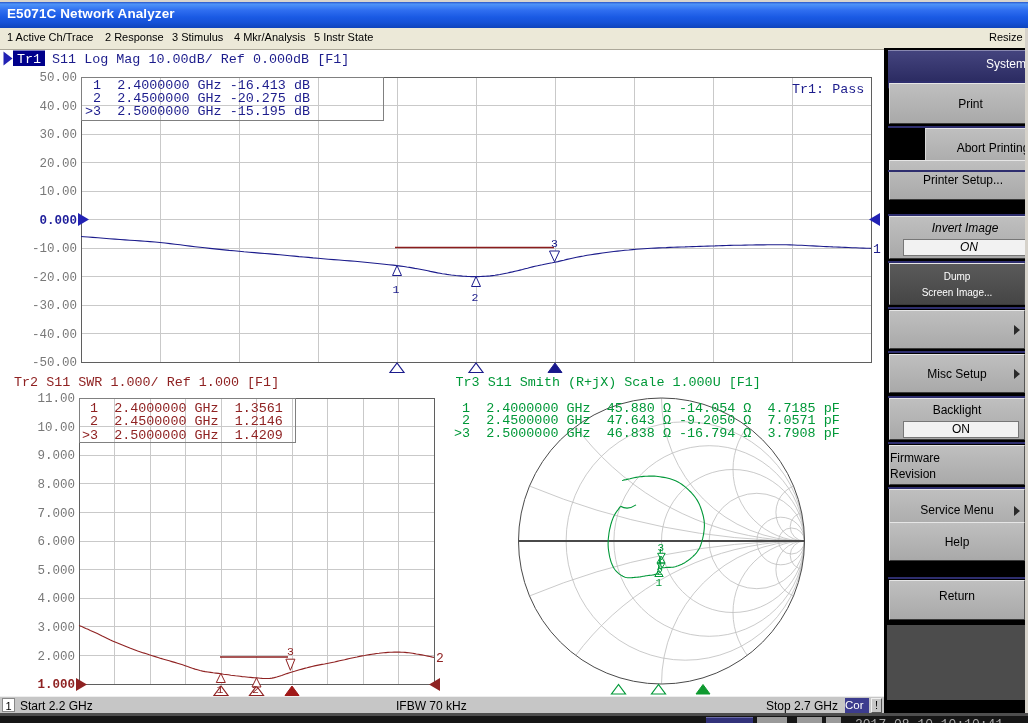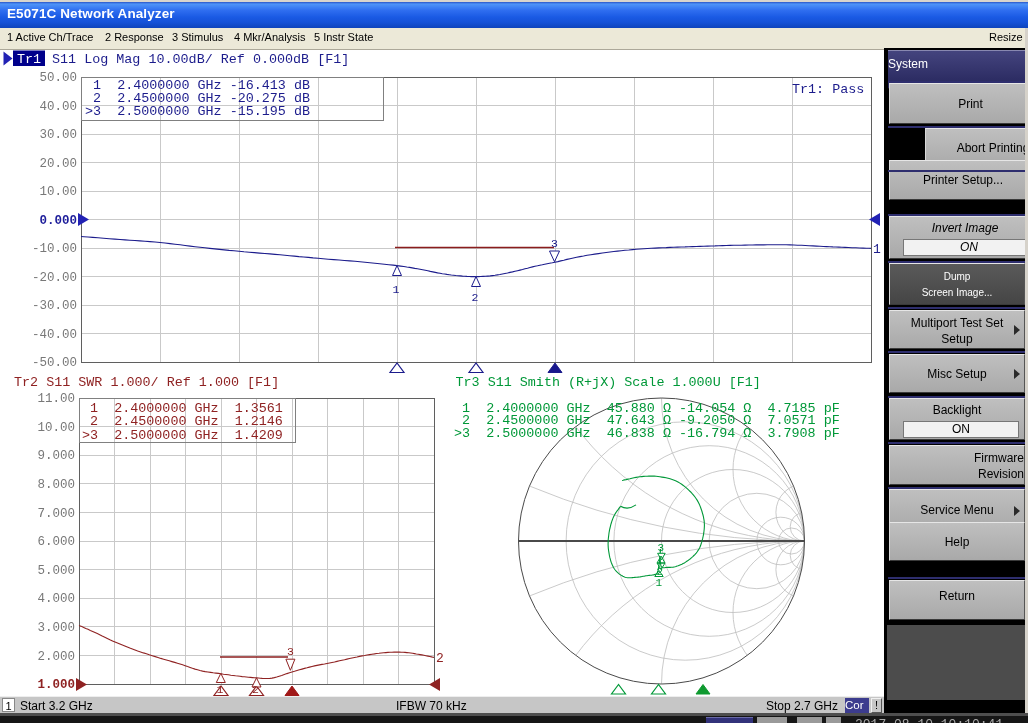--- a/index.html
+++ b/index.html
@@ -164,50 +164,49 @@
     <text x="658.7" y="585.5" text-anchor="middle" font-size="11" fill="#009838" class="m">1</text>
     <polygon points="618.5,684.5 611.5,694 625.5,694" fill="#fff" stroke="#009838" stroke-width="1.2"></polygon>
     <polygon points="658.5,684.5 651.5,694 665.5,694" fill="#fff" stroke="#009838" stroke-width="1.2"></polygon>
     <polygon points="703,684.5 696,694 710,694" fill="#0f9a30" stroke="#0f9a30" stroke-width="1"></polygon>
     <polygon points="3.5,51.5 3.5,65.5 12.5,58.5" fill="#2222b4"></polygon>
     <rect x="13" y="50.5" width="32" height="15.5" fill="#00008b"></rect>
     <text x="17" y="63" font-size="13.4" fill="#fff" class="m">Tr1</text>
     <text x="52" y="63" font-size="13.4" fill="#1c1c8c" class="m" xml:space="preserve">S11 Log Mag 10.00dB/ Ref 0.000dB [F1]</text>
   </svg>
 <div class="abs" style="left:884px;top:48px;width:141px;height:667px;background:#000">
-    <div class="abs" style="left:4px;top:2px;width:138px;height:39px;background:linear-gradient(#44447e,#26265c);border-top:1px solid #8888b0;border-bottom:1px solid #111;color:#fff;font-size:12px;text-align:left;line-height:27px">System</div>
+    <div class="abs" style="left:4px;top:2px;width:138px;height:39px;background:linear-gradient(#44447e,#26265c);border-top:1px solid #8888b0;border-bottom:1px solid #111;color:#fff;font-size:12px;text-align:right;line-height:27px">System</div>
     <div class="abs" style="left:5px;top:35px;width:163px;height:41px;background:linear-gradient(#bfbfbf,#a9a9a9);color:#000;border-top:1px solid #e6e6e6;border-left:1px solid #d8d8d8;border-right:1px solid #555;border-bottom:1px solid #3a3a3a;font-size:12px;text-align:center;">
       <div style="margin-top:13px;line-height:14px">Print</div>
     </div>
     <div class="abs" style="left:5px;top:80px;width:136px;height:40px;background:linear-gradient(#bfbfbf,#a9a9a9);color:#000;border-top:1px solid #e6e6e6;border-left:1px solid #d8d8d8;border-right:1px solid #555;border-bottom:1px solid #3a3a3a;font-size:12px;text-align:center;margin-left:36px;">
       <div style="margin-top:12px;line-height:14px">Abort Printing</div>
     </div>
     <div class="abs" style="left:5px;top:112px;width:148px;height:40px;background:linear-gradient(#bfbfbf,#a9a9a9);color:#000;border-top:1px solid #e6e6e6;border-left:1px solid #d8d8d8;border-right:1px solid #555;border-bottom:1px solid #3a3a3a;font-size:12px;text-align:center;">
       <div style="margin-top:12px;line-height:14px">Printer Setup...</div>
     </div>
     <div class="abs" style="left:5px;top:168px;width:152px;height:43px;background:linear-gradient(#bfbfbf,#a9a9a9);color:#000;border-top:1px solid #e6e6e6;border-left:1px solid #d8d8d8;border-right:1px solid #555;border-bottom:1px solid #3a3a3a;font-size:12px;text-align:center;font-style:italic;">
       <div style="margin-top:4px;line-height:14px">Invert Image</div>
       <div style="position:absolute;left:13px;right:5px;top:22px;height:17px;background:#f2f2f2;border:1px solid #777;font-size:12px;line-height:15px;color:#000">ON</div>
     </div>
     <div class="abs" style="left:5px;top:215px;width:136px;height:42px;background:linear-gradient(#5a5a5a,#454545);color:#fff;border-top:1px solid #e6e6e6;border-left:1px solid #d8d8d8;border-right:1px solid #555;border-bottom:1px solid #3a3a3a;font-size:10px;text-align:center;">
       <div style="margin-top:5px;line-height:16px">Dump<br>Screen Image...</div>
     </div>
     <div class="abs" style="left:5px;top:262px;width:136px;height:39px;background:linear-gradient(#bfbfbf,#a9a9a9);color:#000;border-top:1px solid #e6e6e6;border-left:1px solid #d8d8d8;border-right:1px solid #555;border-bottom:1px solid #3a3a3a;font-size:12px;text-align:center;">
-      <div style="margin-top:4px;line-height:16px">Multiport Test Set<br>Setup</div>
       <div style="position:absolute;right:4px;top:14px;width:0;height:0;border-left:6px solid #2a2a2a;border-top:5px solid transparent;border-bottom:5px solid transparent"></div>
     </div>
     <div class="abs" style="left:5px;top:306px;width:136px;height:39px;background:linear-gradient(#bfbfbf,#a9a9a9);color:#000;border-top:1px solid #e6e6e6;border-left:1px solid #d8d8d8;border-right:1px solid #555;border-bottom:1px solid #3a3a3a;font-size:12px;text-align:center;">
       <div style="margin-top:12px;line-height:14px">Misc Setup</div>
       <div style="position:absolute;right:4px;top:14px;width:0;height:0;border-left:6px solid #2a2a2a;border-top:5px solid transparent;border-bottom:5px solid transparent"></div>
     </div>
     <div class="abs" style="left:5px;top:350px;width:136px;height:42px;background:linear-gradient(#bfbfbf,#a9a9a9);color:#000;border-top:1px solid #e6e6e6;border-left:1px solid #d8d8d8;border-right:1px solid #555;border-bottom:1px solid #3a3a3a;font-size:12px;text-align:center;">
       <div style="margin-top:4px;line-height:14px">Backlight</div>
       <div style="position:absolute;left:13px;right:5px;top:22px;height:17px;background:#f2f2f2;border:1px solid #777;font-size:12px;line-height:15px;color:#000">ON</div>
     </div>
-    <div class="abs" style="left:5px;top:397px;width:136px;height:40px;background:linear-gradient(#bfbfbf,#a9a9a9);color:#000;border-top:1px solid #e6e6e6;border-left:1px solid #d8d8d8;border-right:1px solid #555;border-bottom:1px solid #3a3a3a;font-size:12px;text-align:right;">
+    <div class="abs" style="left:5px;top:397px;width:136px;height:40px;background:linear-gradient(#bfbfbf,#a9a9a9);color:#000;border-top:1px solid #e6e6e6;border-left:1px solid #d8d8d8;border-right:1px solid #555;border-bottom:1px solid #3a3a3a;font-size:12px;text-align:left;">
       <div style="margin-top:4px;line-height:16px">Firmware<br>Revision</div>
     </div>
     <div class="abs" style="left:5px;top:441px;width:136px;height:42px;background:linear-gradient(#bfbfbf,#a9a9a9);color:#000;border-top:1px solid #e6e6e6;border-left:1px solid #d8d8d8;border-right:1px solid #555;border-bottom:1px solid #3a3a3a;font-size:12px;text-align:center;">
       <div style="margin-top:13px;line-height:14px">Service Menu</div>
       <div style="position:absolute;right:4px;top:16px;width:0;height:0;border-left:6px solid #2a2a2a;border-top:5px solid transparent;border-bottom:5px solid transparent"></div>
     </div>
     <div class="abs" style="left:5px;top:474px;width:136px;height:39px;background:linear-gradient(#bfbfbf,#a9a9a9);color:#000;border-top:1px solid #e6e6e6;border-left:1px solid #d8d8d8;border-right:1px solid #555;border-bottom:1px solid #3a3a3a;font-size:12px;text-align:center;">
       <div style="margin-top:12px;line-height:14px">Help</div>
     </div>
     <div class="abs" style="left:5px;top:532px;width:136px;height:40px;background:linear-gradient(#bfbfbf,#a9a9a9);color:#000;border-top:1px solid #e6e6e6;border-left:1px solid #d8d8d8;border-right:1px solid #555;border-bottom:1px solid #3a3a3a;font-size:12px;text-align:center;">
@@ -222,21 +221,21 @@
     <div class="abs" style="left:4px;top:303.0px;width:138px;height:2px;background:#2e2e6e"></div>
     <div class="abs" style="left:4px;top:347.5px;width:138px;height:2px;background:#2e2e6e"></div>
     <div class="abs" style="left:4px;top:394.0px;width:138px;height:2px;background:#2e2e6e"></div>
     <div class="abs" style="left:4px;top:438.5px;width:138px;height:2px;background:#2e2e6e"></div>
     <div class="abs" style="left:4px;top:529.0px;width:138px;height:2px;background:#2e2e6e"></div>
     <div class="abs" style="left:3px;top:577px;width:138px;height:75px;background:#4c4c4c"></div>
   </div>
 <div class="abs" style="left:1025px;top:28px;width:3px;height:687px;background:#d6d2ca"></div>
 <div class="abs" style="left:0;top:696px;width:884px;height:18px;background:#c6c6c6;border-top:1px solid #eee;border-bottom:1px solid #666">
     <div class="abs" style="left:2px;top:1px;width:13px;height:14px;background:#fff;border:1px solid #888;font-size:11px;text-align:center;line-height:14px;color:#000">1</div>
-    <span class="abs" style="left:20px;top:2px;font-size:12px;color:#000">Start 3.2 GHz</span>
+    <span class="abs" style="left:20px;top:2px;font-size:12px;color:#000">Start 2.2 GHz</span>
     <span class="abs" style="left:396px;top:2px;font-size:12px;color:#000">IFBW 70 kHz</span>
     <span class="abs" style="left:766px;top:2px;font-size:12px;color:#000">Stop 2.7 GHz</span>
     <div class="abs" style="left:845px;top:1px;width:24px;height:15px;background:#3c3c8e;color:#fff;font-size:11.5px;line-height:15px">Cor</div>
     <div class="abs" style="left:871px;top:1px;width:11px;height:15px;background:#c6c6c6;border-top:1px solid #f0f0f0;border-left:1px solid #f0f0f0;border-right:1px solid #555;border-bottom:1px solid #555;font-size:11px;text-align:center;line-height:13px;color:#000">!</div>
   </div>
 <div class="abs" style="left:0;top:713px;width:1028px;height:10px;background:#161616;border-top:3px solid #4e4e4e;overflow:hidden">
     <div class="abs" style="left:706px;top:1px;width:47px;height:6px;background:#32327a;border-top:1px solid #6a6aa8"></div>
     <div class="abs" style="left:757px;top:1px;width:30px;height:6px;background:#9a9a9a"></div>
     <div class="abs" style="left:797px;top:1px;width:25px;height:6px;background:#9a9a9a"></div>
     <div class="abs" style="left:826px;top:1px;width:15px;height:6px;background:#9a9a9a"></div>

